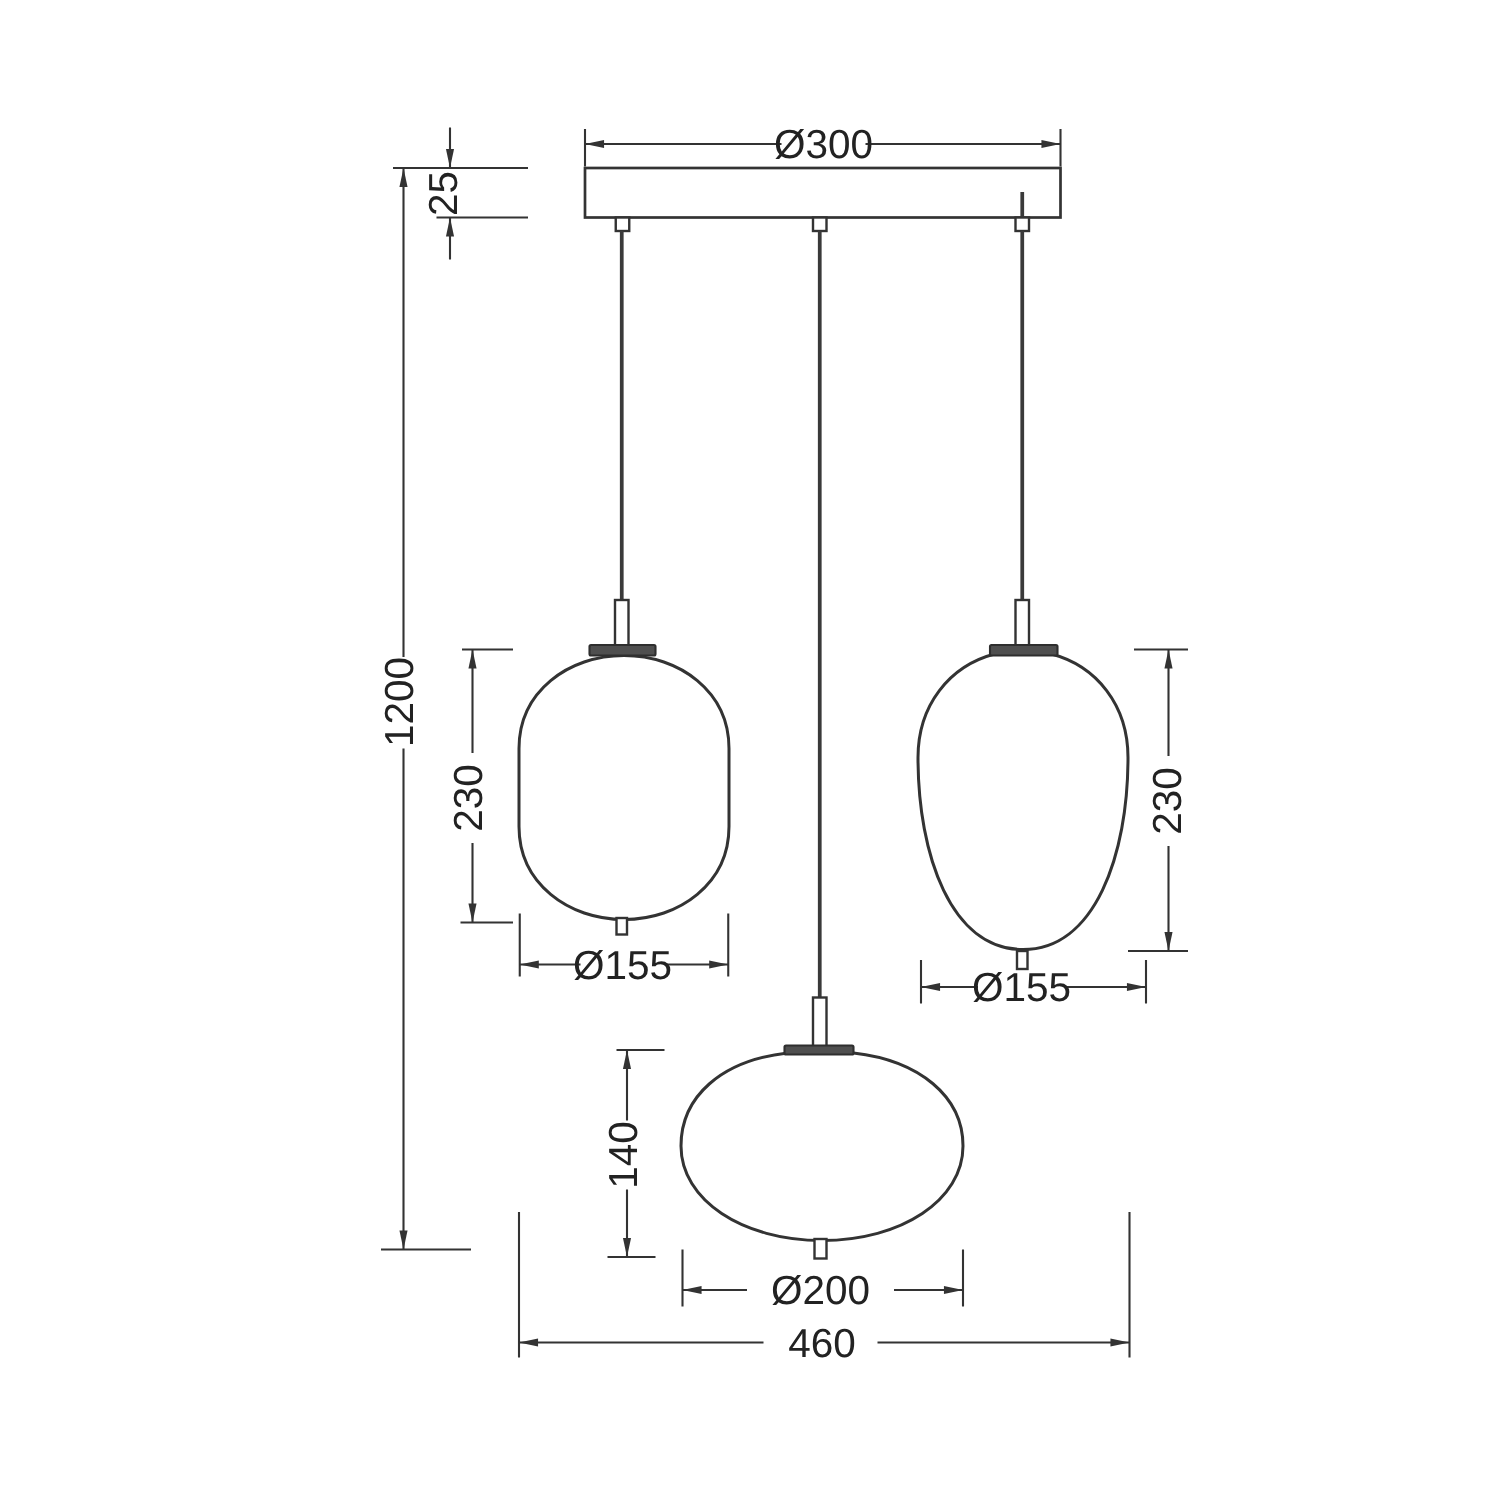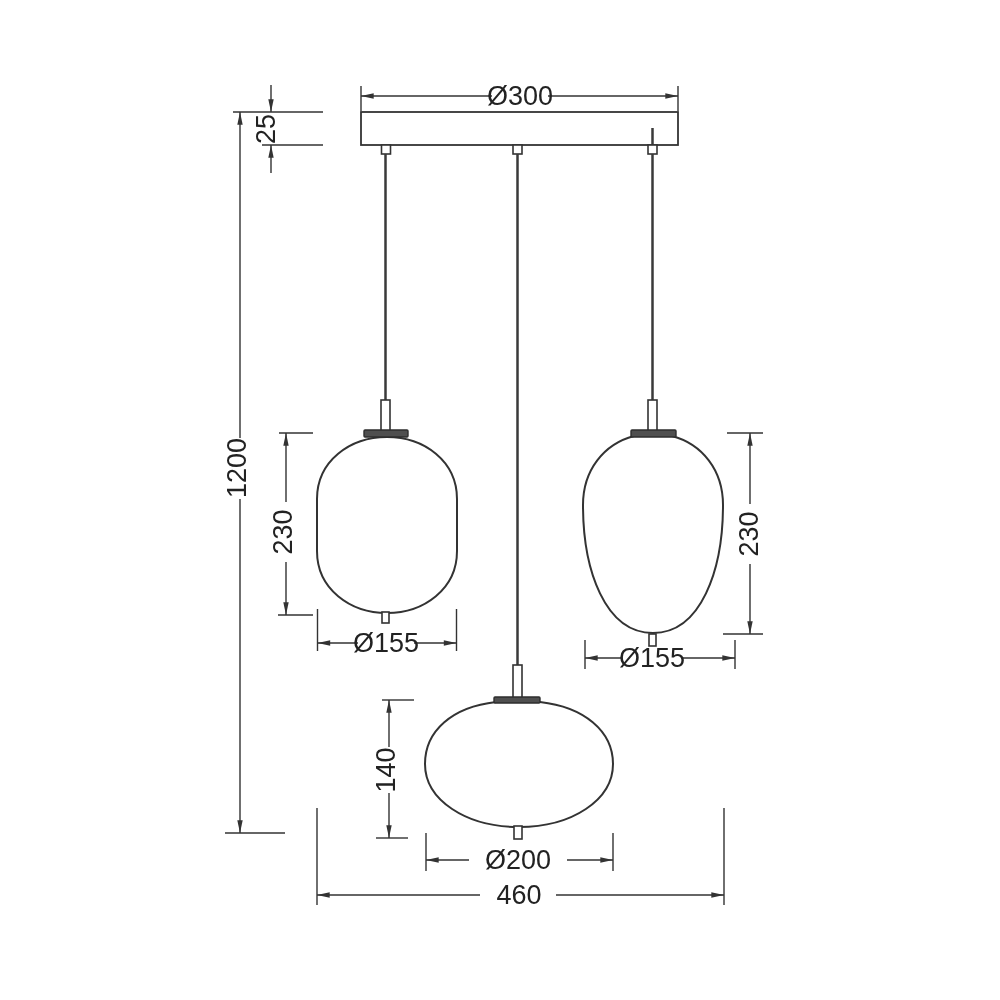--- a/index.html
+++ b/index.html
@@ -1,16 +1,16 @@
 <!DOCTYPE html>
 <html><head>
 <meta charset="utf-8">
 <style>
   html,body { margin:0; padding:0; background:#fff; }
-  .stage { position:relative; width:960px; height:1000px; background:#fff; overflow:hidden; }
+  .stage { position:relative; width:960px; height:1000px; background:#fff; overflow:hidden;padding-left:29px; }
   svg { display:block; }
   .draw   { stroke:#333; fill:none; stroke-width:2; }
   .canopy { stroke:#333; fill:#fff; stroke-width:1.8; }
   .cord   { stroke:#3a3a3a; fill:none; stroke-width:2.5; }
   .whitefill { fill:#fff; stroke:#333; stroke-width:1.6; }
   .capfill   { fill:#4f4f4f; stroke:#2e2e2e; stroke-width:1.4; }
   .dim    { stroke:#333; fill:none; stroke-width:1.4; }
   .dimtext {
     font-family:"Liberation Sans", sans-serif;
     font-size:27px;

